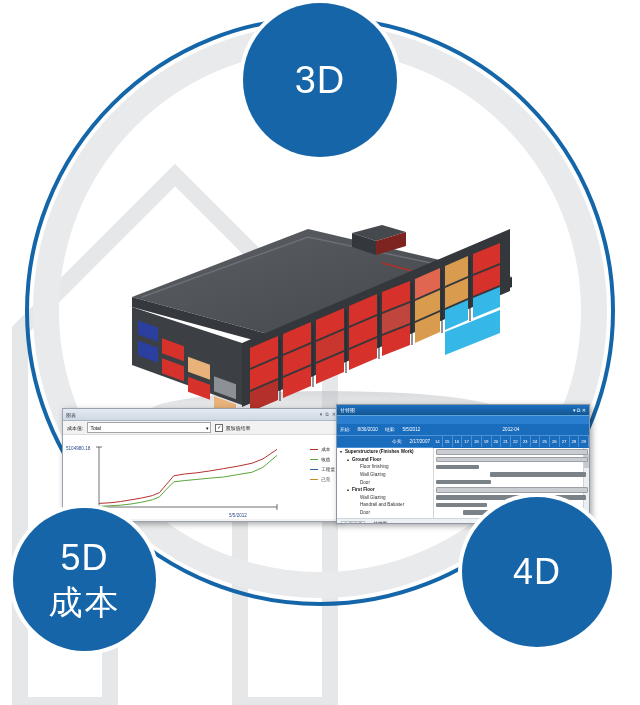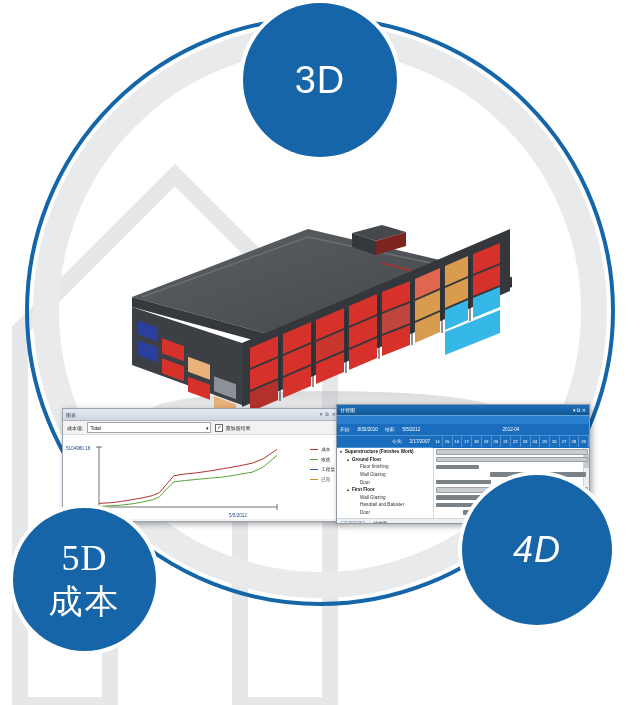--- a/index.html
+++ b/index.html
@@ -25,22 +25,22 @@
   
   .node{
     position:absolute;border-radius:50%;background:#1565a8;
     color:#ffffff;display:flex;flex-direction:column;align-items:center;
     justify-content:center;line-height:1;
     box-shadow:0 0 0 4px #ffffff;
   }
   .node .n-top{font-size:38px;letter-spacing:1px;}
   .node .n-bot{font-size:36px;margin-top:9px;letter-spacing:2px;}
   #node-3d{left:243px;top:3px;width:154px;height:154px;}
-  #node-5d{left:13px;top:508px;width:143px;height:143px;font-family:Liberation Serif, serif;}
-  #node-4d{left:462px;top:475px;width:150px;height:150px;font-style:italic;}
+  #node-5d{left:13px;top:508px;width:143px;height:143px;}
+  #node-4d{left:462px;top:497px;width:150px;height:150px;}
   #node-5d .n-top,#node-4d .n-top{font-size:36px;}
   #node-5d .n-bot,#node-4d .n-bot{font-size:34px;}
 
   
   .model{position:absolute;left:120px;top:215px;width:400px;height:215px;}
 
   
   .win{position:absolute;background:#f2f2f2;border:1px solid #9aa3ad;
        box-shadow:2px 2px 6px rgba(0,0,0,.35);overflow:hidden;}
   #cost-window{left:62px;top:408px;width:276px;height:112px;}

